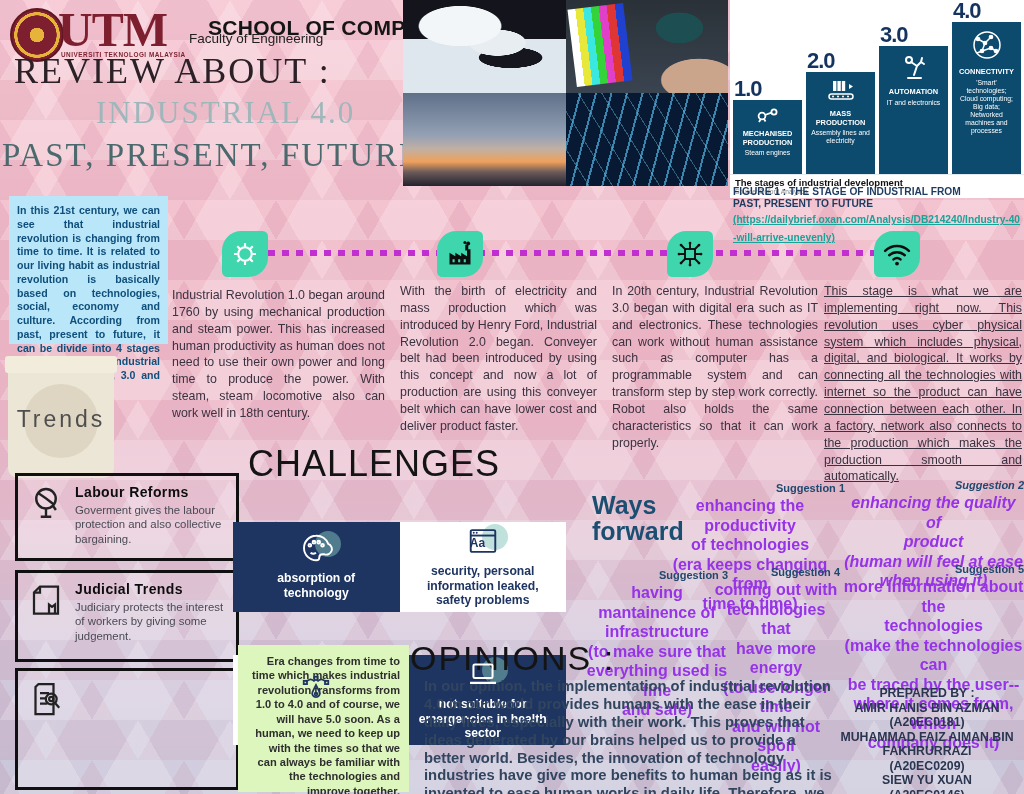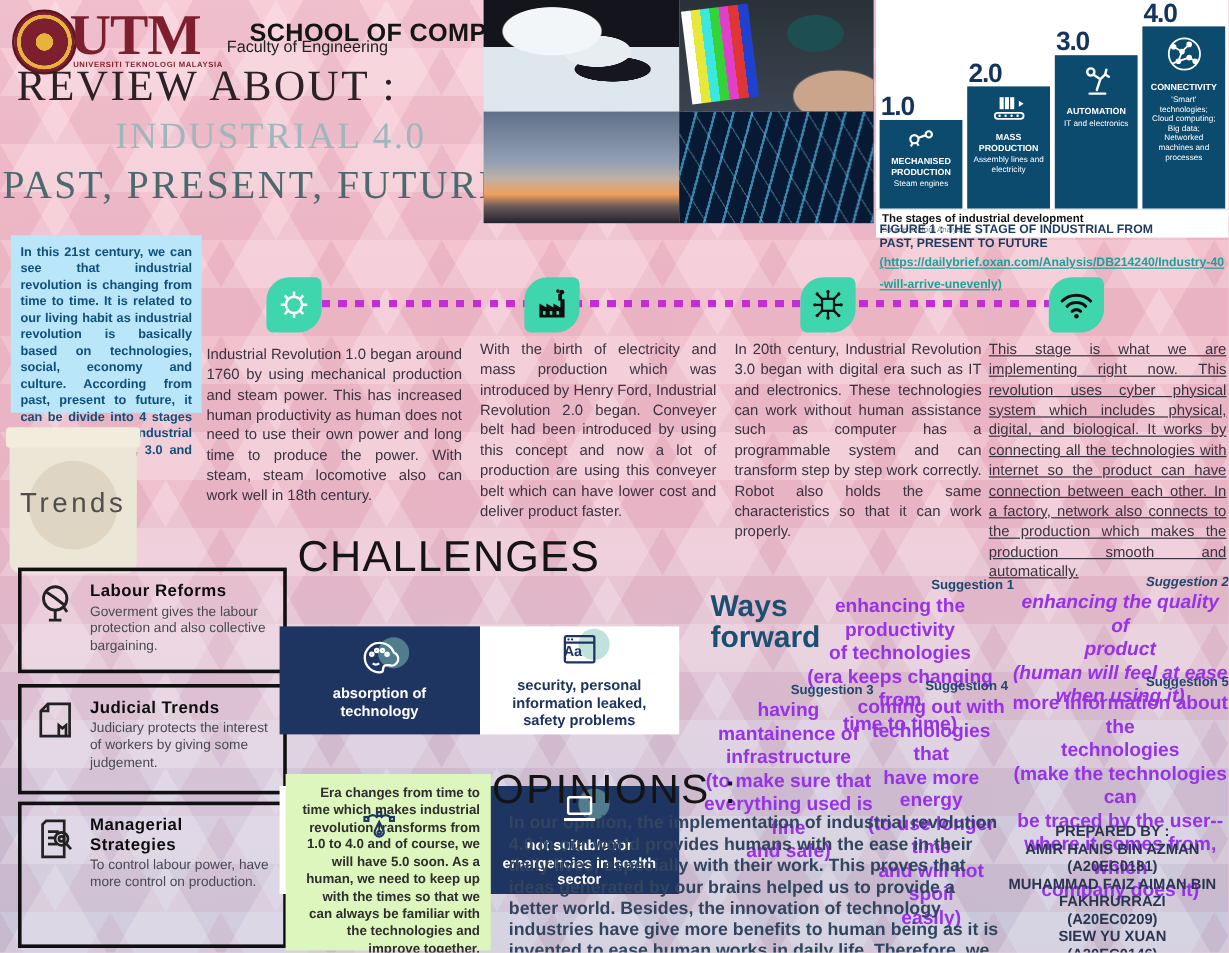--- a/index.html
+++ b/index.html
@@ -322,24 +322,20 @@
   <div class="abs sb sb3">
     <span class="sb-ic">
       <svg width="36" height="40" viewBox="0 0 24 26" fill="none" stroke="#222" stroke-width="1.5">
           <path d="M7 3h10v20H5V5z"></path>
           <path d="M8 9h6M8 12.5h4M8 16h5"></path>
           <circle cx="15.5" cy="13" r="3.6"></circle>
           <circle cx="15.5" cy="13" r="1.4"></circle>
           <path d="M18.2 15.8l2.6 3"></path>
         </svg>
     </span>
-    <div>
-      <div class="sb-title">Managerial Strategies</div>
-      <div class="sb-text">To control labour power, have more control on production.</div>
-    </div>
   </div>
 
   <div class="abs ch-title">CHALLENGES</div>
   <div class="abs ch-grid">
     <div class="ch-cell ch-dark">
       <span class="ch-ic">
         <svg width="34" height="30" viewBox="0 0 24 22" fill="none" stroke="#fff" stroke-width="1.4">
             <path d="M12 2a9 9 0 1 0 .4 18c1.6 0 2-1 2-2.1 0-1.5 1-2.3 2.5-2.3h1.3A3.8 3.8 0 0 0 21 8 9 9 0 0 0 12 2z"></path>
             <circle cx="7.5" cy="9" r="1"></circle>
             <circle cx="10.5" cy="6.7" r="1"></circle>

